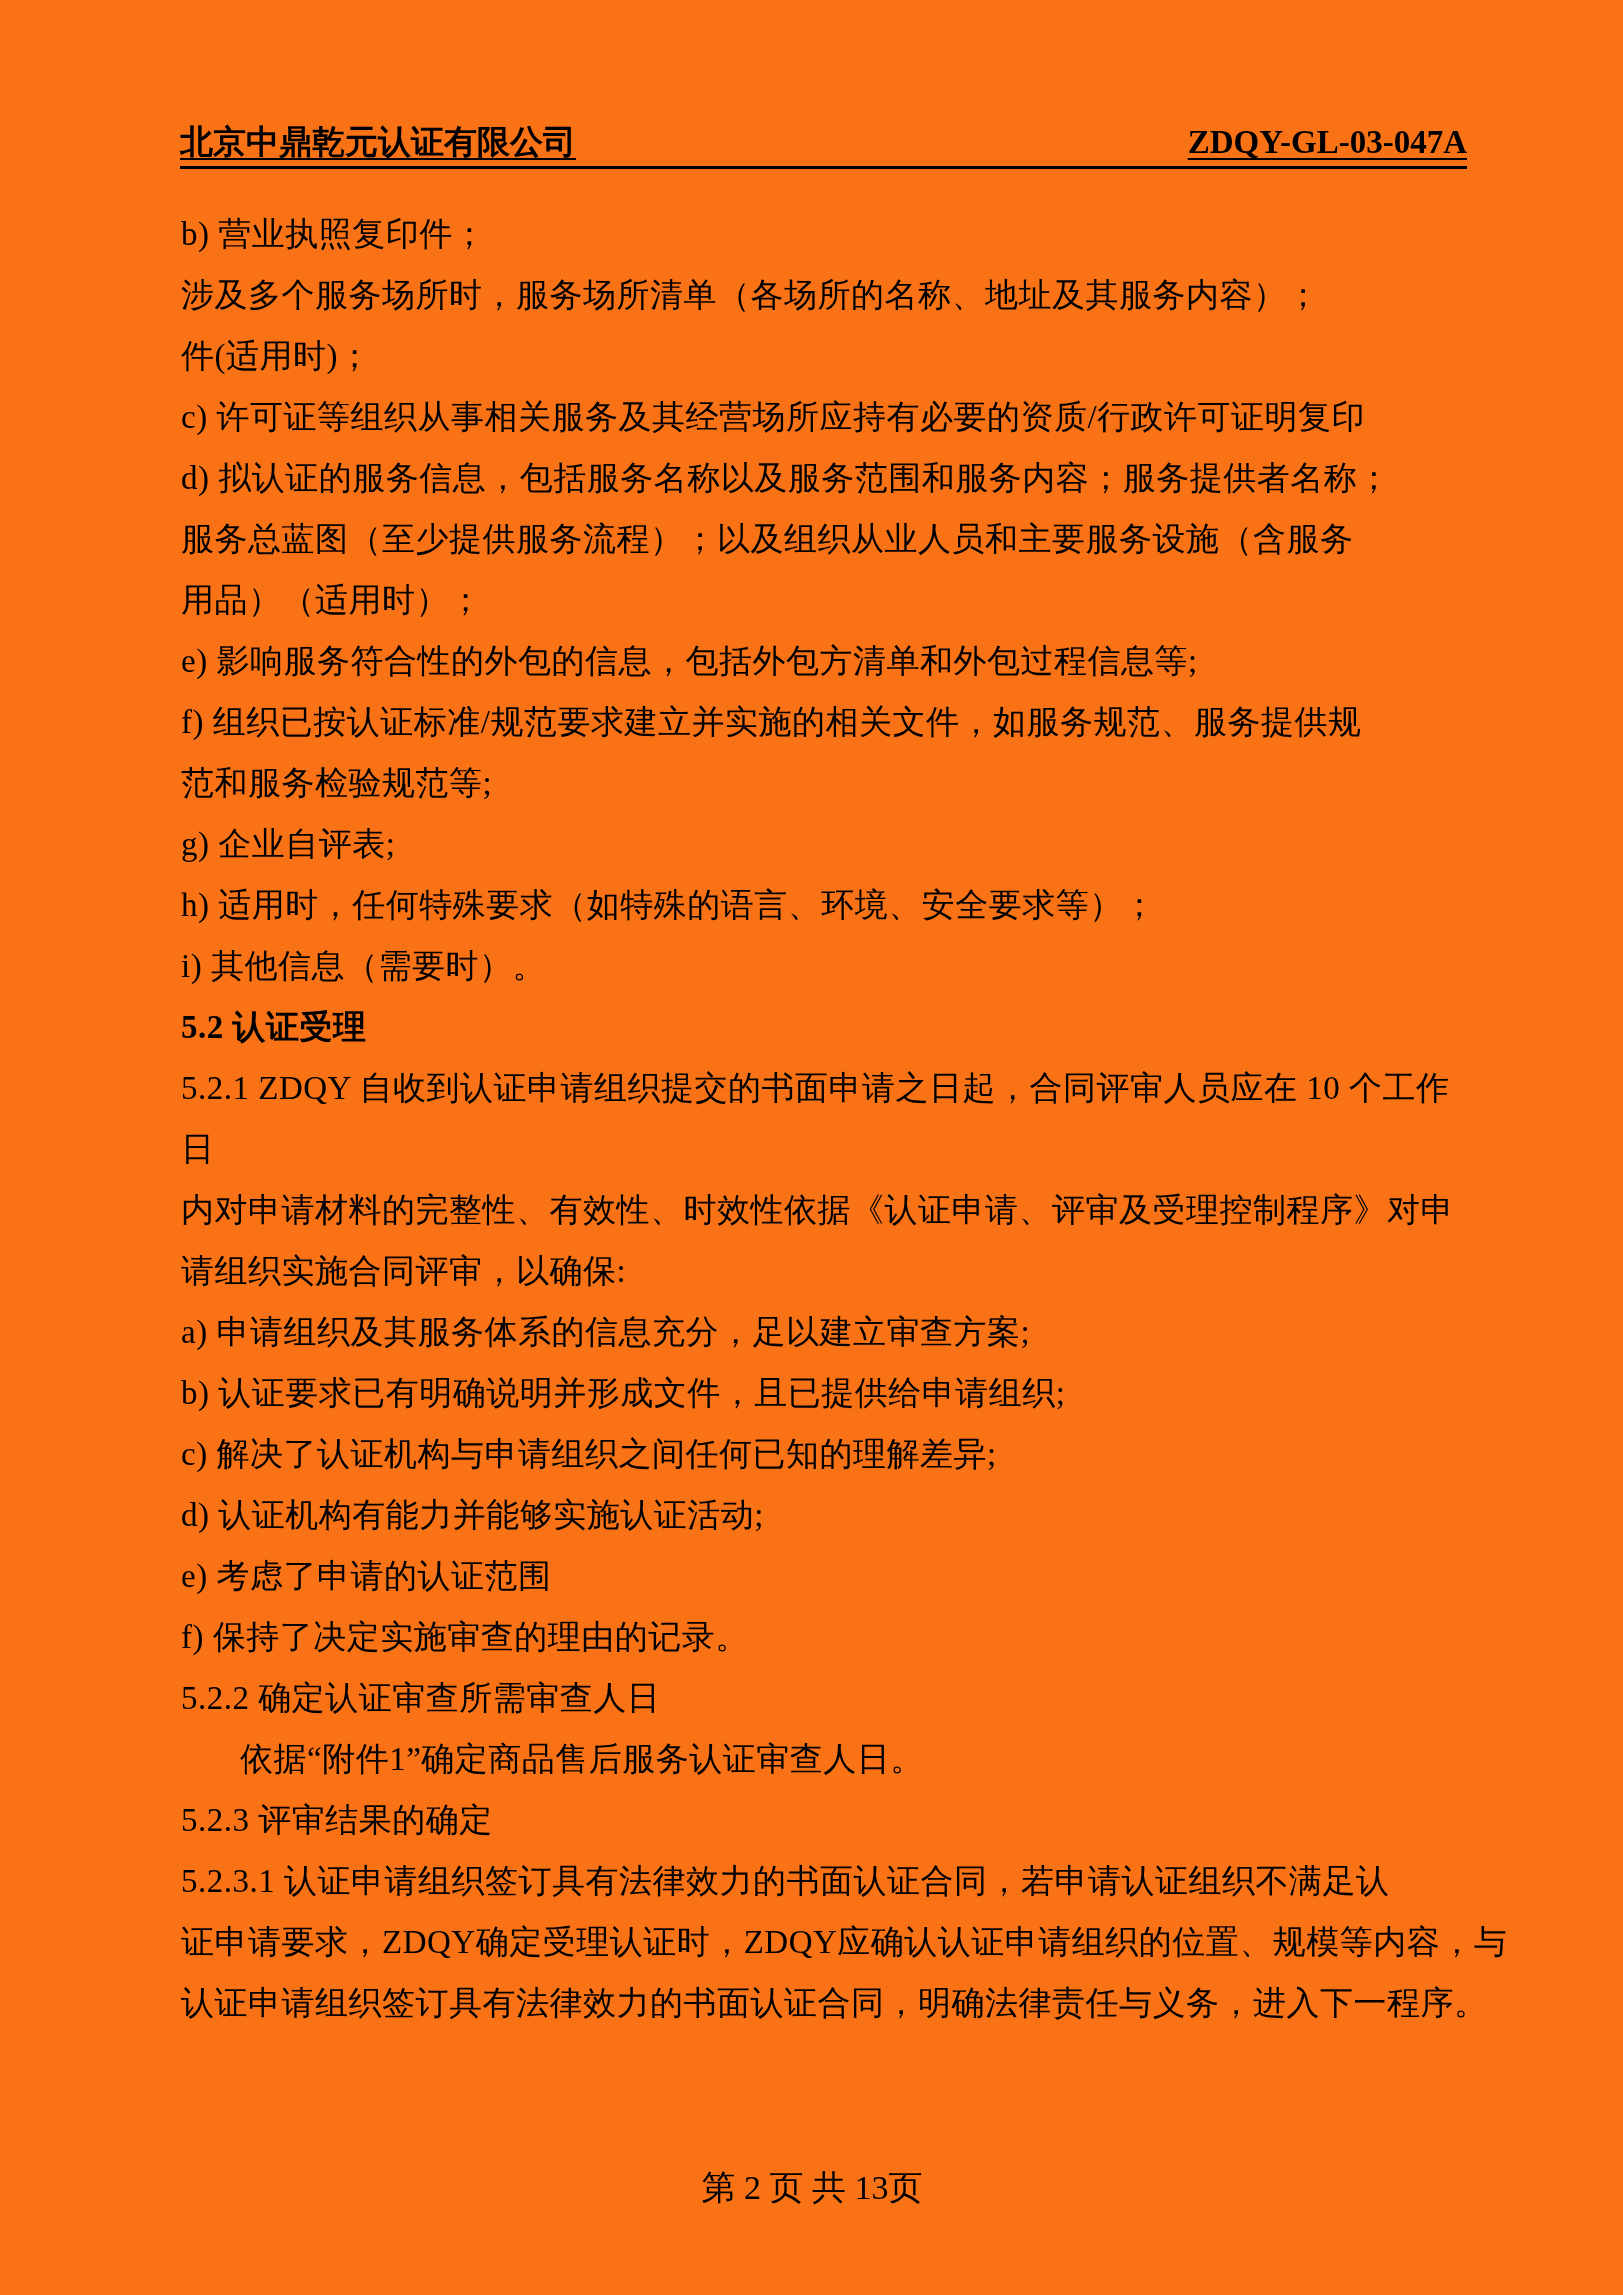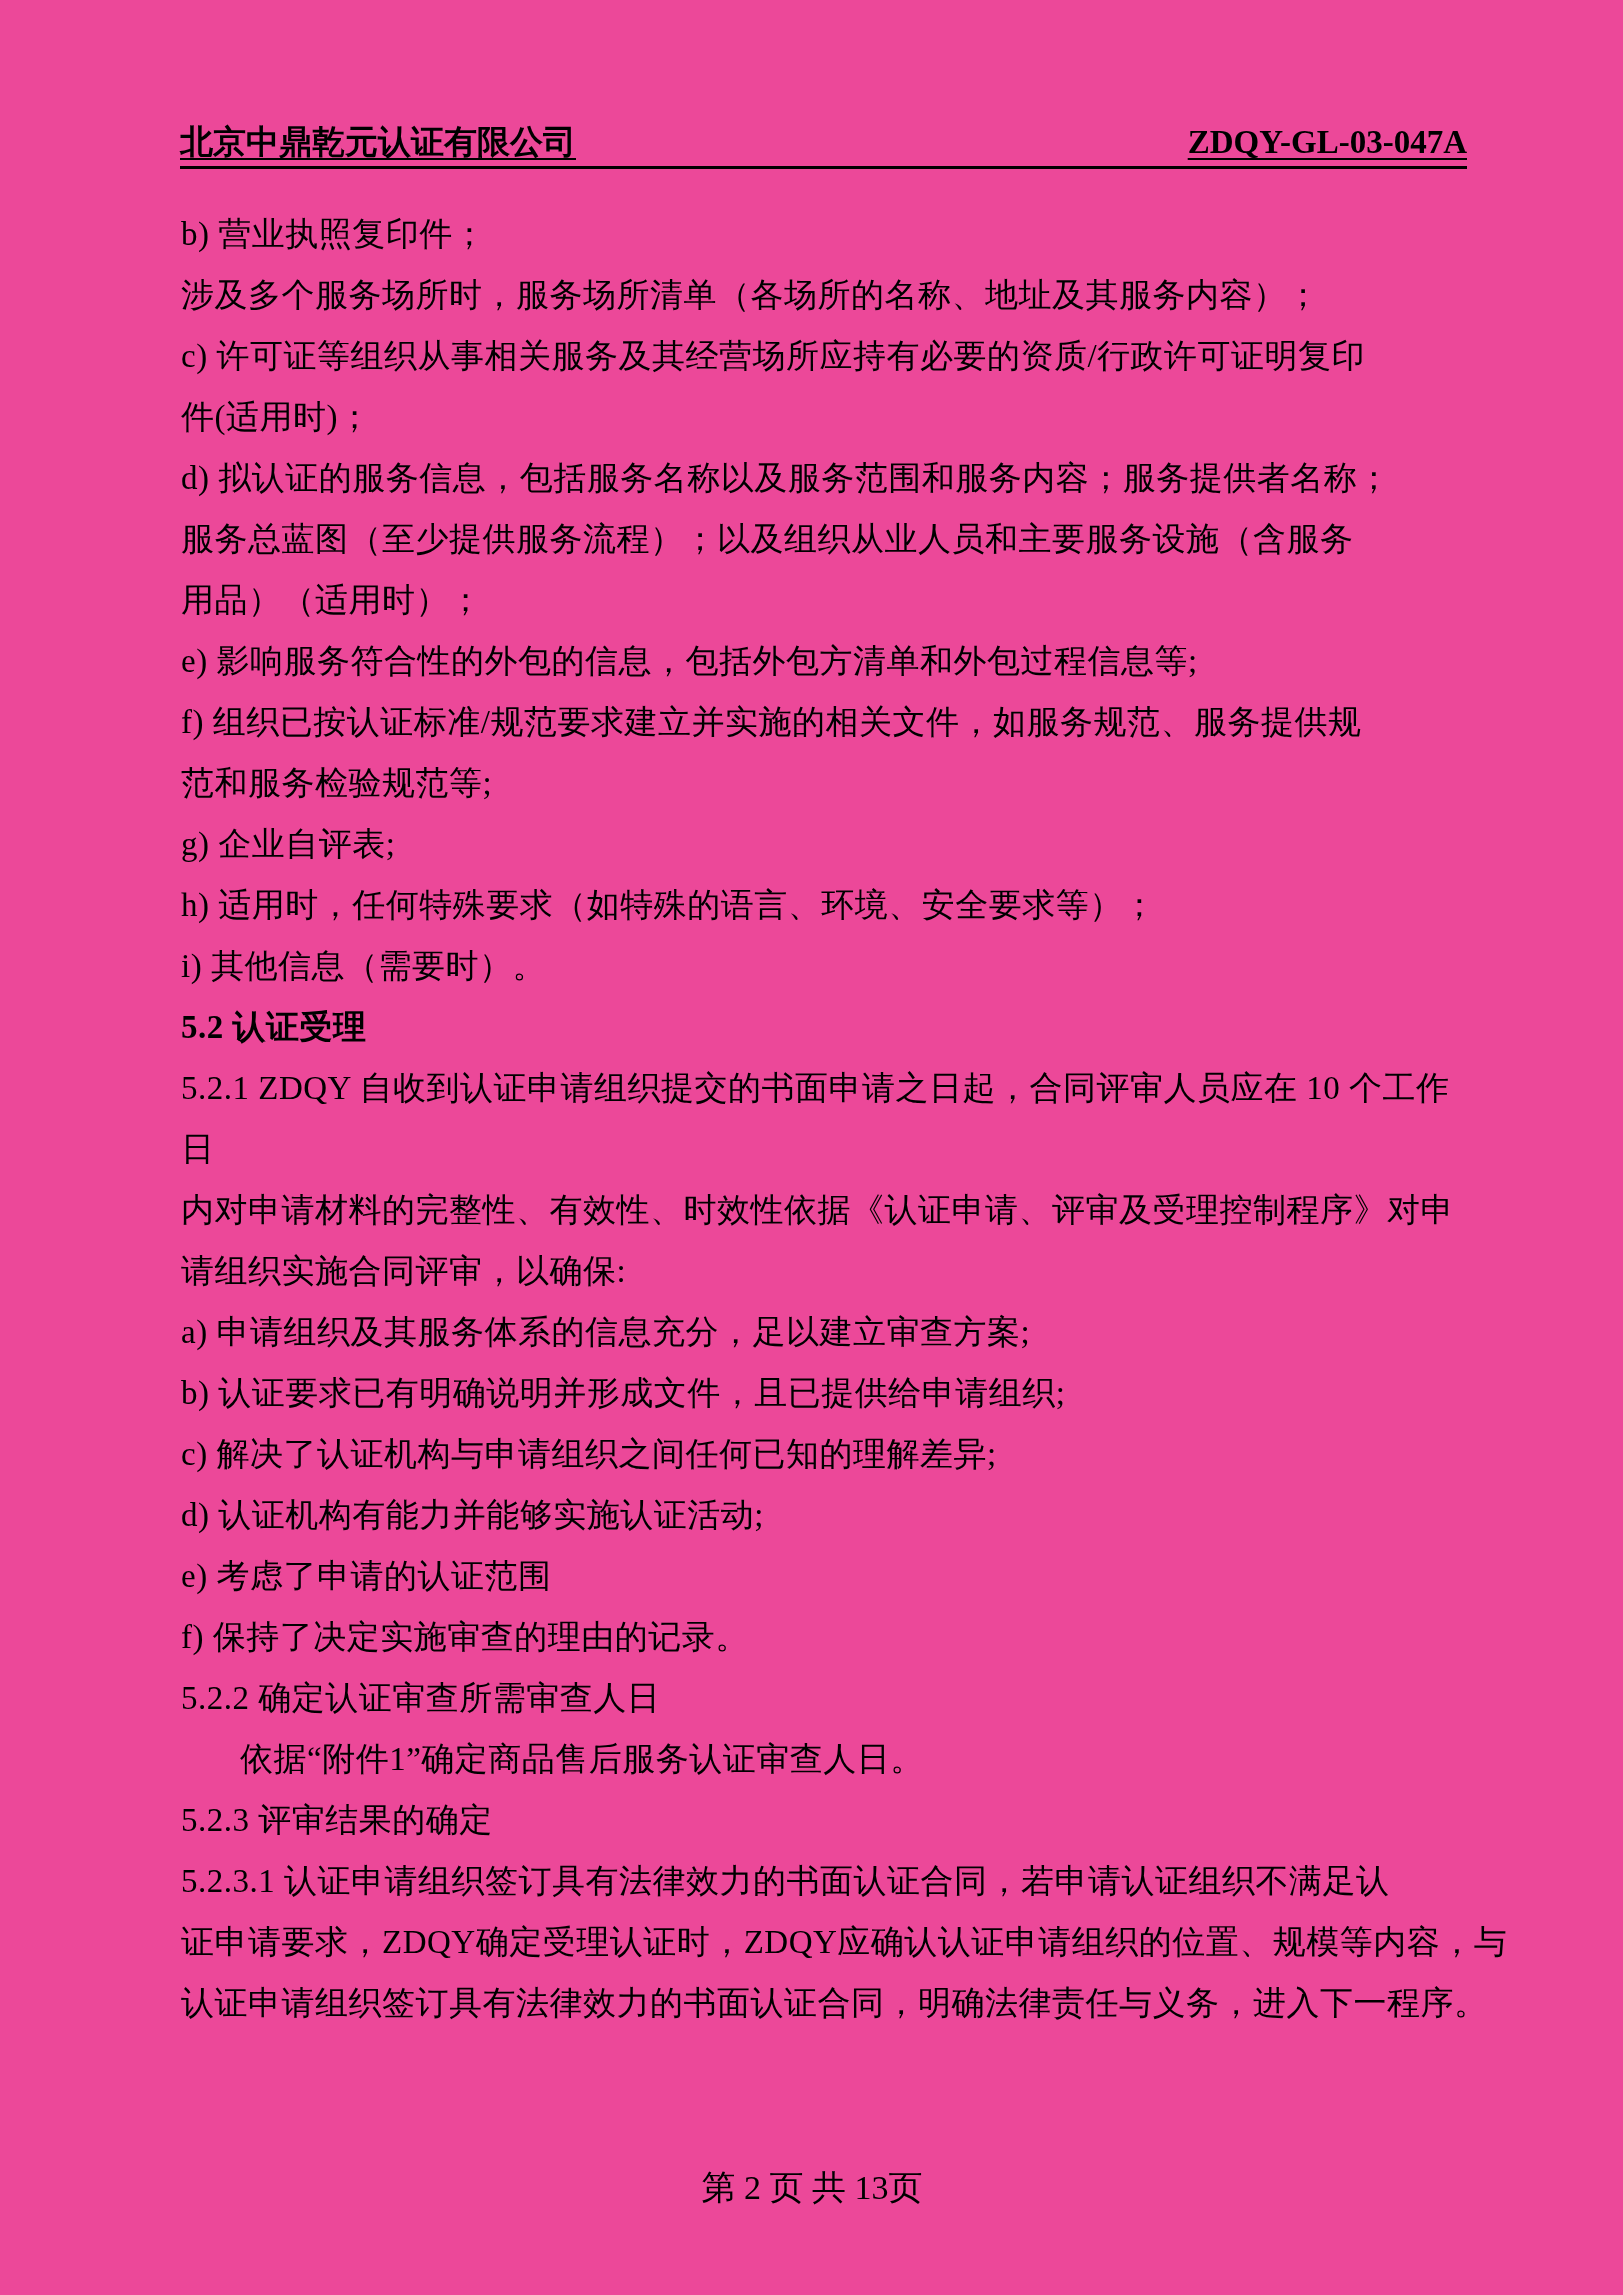--- a/index.html
+++ b/index.html
@@ -1,20 +1,20 @@
 <!DOCTYPE html>
 <html style="font-size:8.2px"><head>
 <meta charset="utf-8">
 <style>
   html, body { margin: 0; padding: 0; background: #ffffff; }
   .page {
     position: relative;
     width: 1624px;
     height: 2295px;
-    background: #ec4899;
+    background: #f97316;
     color: #000000;
     font-family: "Liberation Serif", "DejaVu Serif", serif;
     overflow: hidden;
   }
   .header {
     position: absolute;
     left: 180px;
     right: 157px;
     top: 126px;
     display: flex;
@@ -63,22 +63,22 @@
 <div class="page">
 
   <div class="header">
     <span class="u">北京中鼎乾元认证有限公司</span>
     <span class="u">ZDQY-GL-03-047A</span>
   </div>
 
   <div class="doc-body" id="doc-body">
       <div class="line body">b) 营业执照复印件；</div>
       <div class="line body">涉及多个服务场所时，服务场所清单（各场所的名称、地址及其服务内容）；</div>
+      <div class="line body">件(适用时)；</div>
       <div class="line body">c) 许可证等组织从事相关服务及其经营场所应持有必要的资质/行政许可证明复印</div>
-      <div class="line body">件(适用时)；</div>
       <div class="line body">d) 拟认证的服务信息，包括服务名称以及服务范围和服务内容；服务提供者名称；</div>
       <div class="line body">服务总蓝图（至少提供服务流程）；以及组织从业人员和主要服务设施（含服务</div>
       <div class="line body">用品）（适用时）；</div>
       <div class="line body">e) 影响服务符合性的外包的信息，包括外包方清单和外包过程信息等;</div>
       <div class="line body">f) 组织已按认证标准/规范要求建立并实施的相关文件，如服务规范、服务提供规</div>
       <div class="line body">范和服务检验规范等;</div>
       <div class="line body">g) 企业自评表;</div>
       <div class="line body">h) 适用时，任何特殊要求（如特殊的语言、环境、安全要求等）；</div>
       <div class="line body">i) 其他信息（需要时）。</div>
       <div class="line heading">5.2 认证受理</div>

